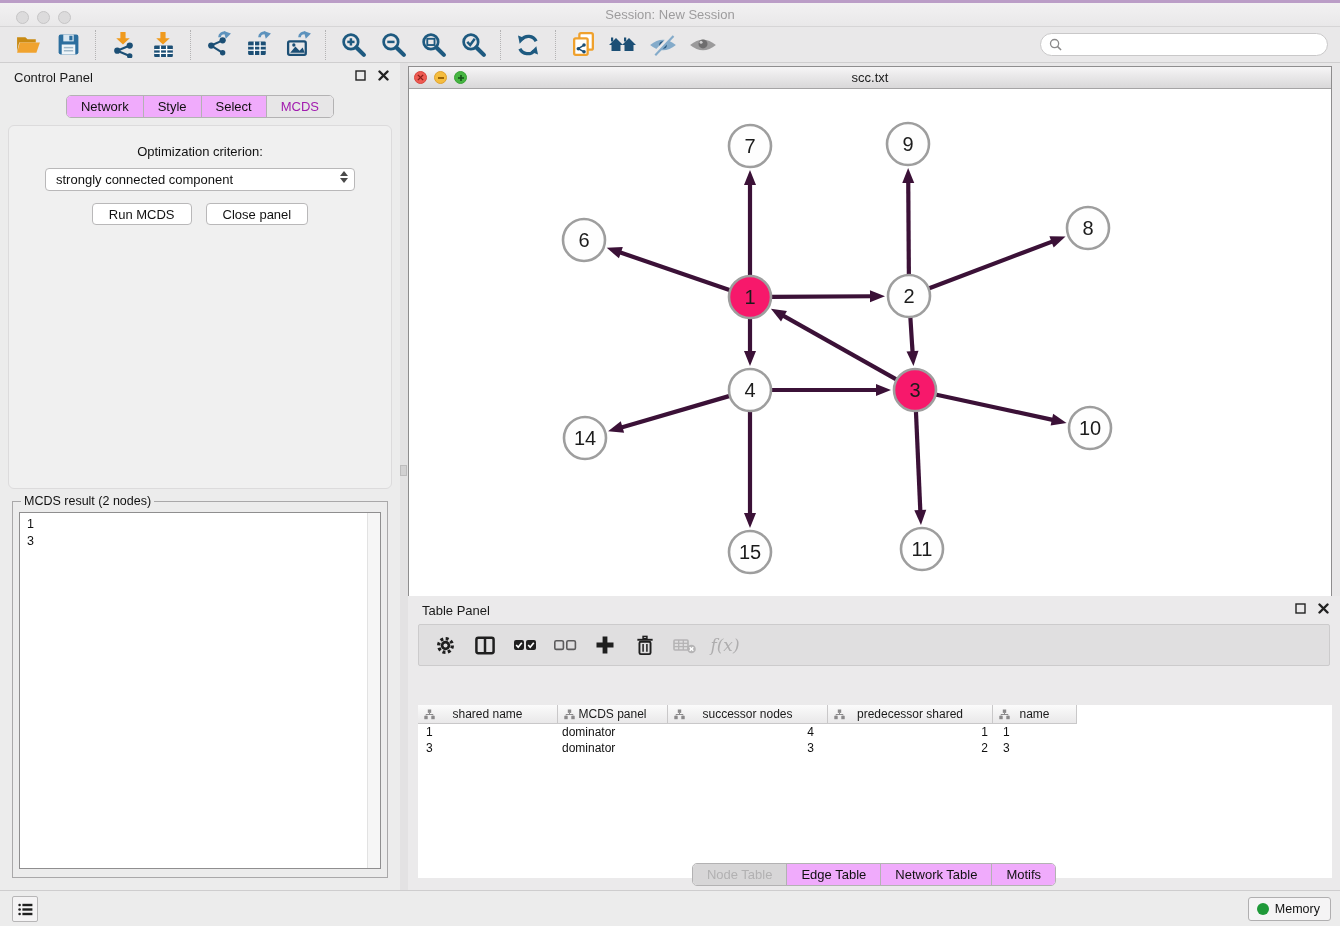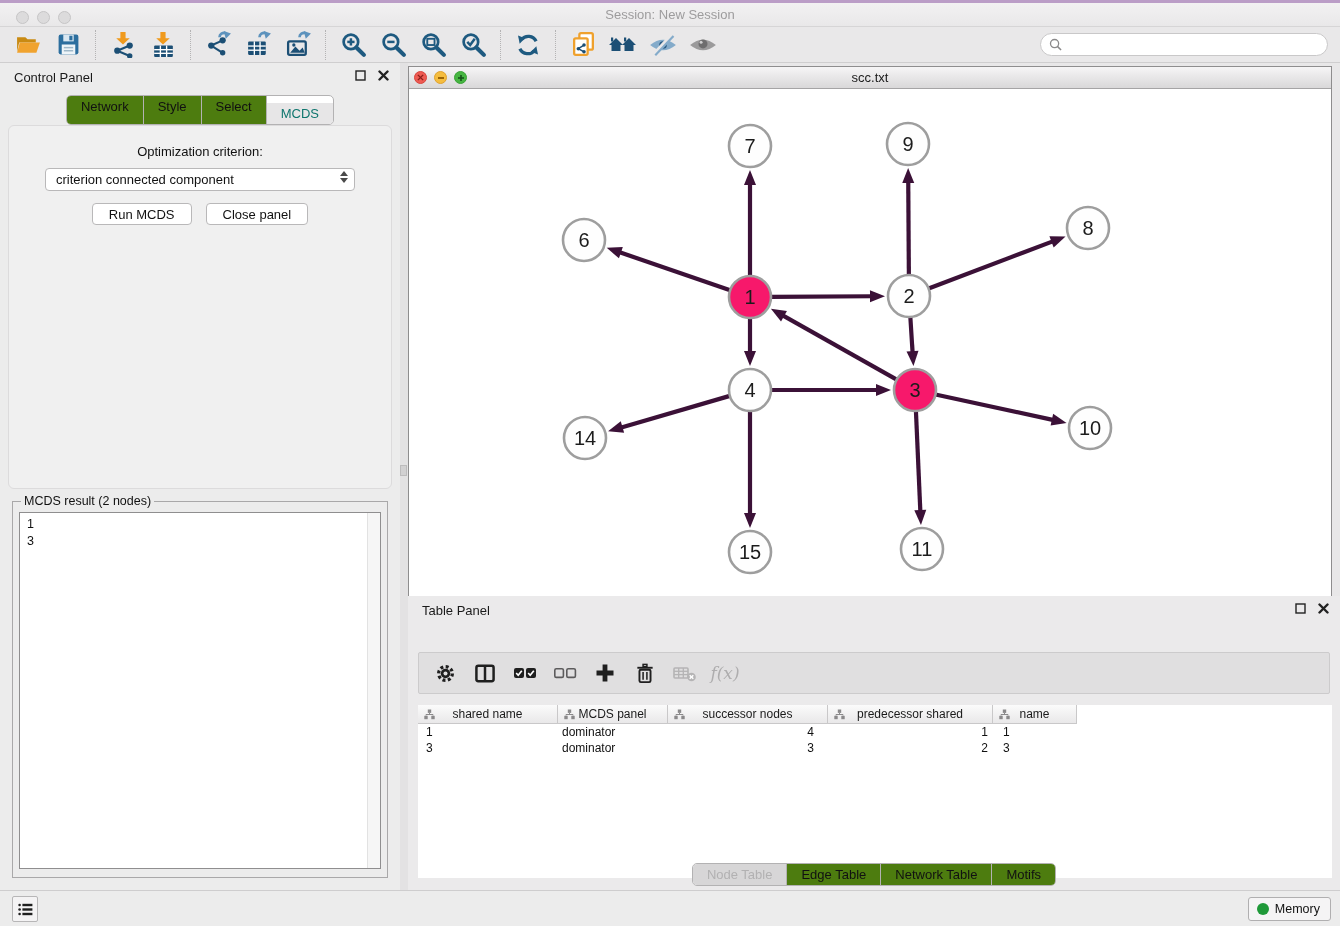--- a/index.html
+++ b/index.html
@@ -31,23 +31,23 @@
 
   
   .control-panel { position:absolute; left:0; top:0; width:400px; height:100%; background:#ececec; }
   .panel-header { position:relative; height:26px; }
   .panel-header .ph-title { position:absolute; left:14px; top:7px; font-size:13px; color:#1a1a1a; }
   .ph-icons { position:absolute; right:10px; top:6px; display:flex; gap:10px; align-items:center; }
   .ph-icons .icn { width:13px; height:13px; display:flex; align-items:center; justify-content:center; cursor:pointer; }
 
   .seg-tabs { display:flex; justify-content:center; margin-top:6px; }
   .seg { display:flex; border:1px solid #b3b2b3; border-radius:5px; overflow:hidden; background:#fff; }
-  .seg .tab { padding:3px 14px; font-size:13px; color:#111; background:#4d7c0f; border-right:1px solid #b3b2b3; cursor:pointer; white-space:nowrap; }
+  .seg .tab { padding:3px 14px; font-size:13px; color:#111; background:#f0abfc; border-right:1px solid #b3b2b3; cursor:pointer; white-space:nowrap; }
   .seg .tab:last-child { border-right:none; }
-  .seg .tab.disabled-selected { background:#e7e6e7; color:#0f766e;margin-top:7px; }
+  .seg .tab.disabled-selected { background:#e7e6e7; color:#a21caf; }
   .seg .tab.gray-selected { background:#d7d6d7; color:#b2b1b2; }
 
   .cp-content { position:absolute; left:8px; right:8px; top:62px; height:364px;
     background:#f0f0f0; border:1px solid #dcdbdc; border-radius:6px; }
   .opt-label { text-align:center; margin-top:18px; font-size:13px; color:#111; }
   .criterion { position:relative; margin:9px 36px 0 36px; height:23px; background:#fff;
     border:1px solid #b9b8b9; border-radius:4px; display:flex; align-items:center; padding-left:10px; cursor:pointer; }
   .criterion .cval { font-size:13px; color:#111; }
   .criterion .stepper { position:absolute; right:6px; top:2px; display:flex; flex-direction:column; align-items:center; }
   .criterion .stepper i { width:0; height:0; border-left:4px solid transparent; border-right:4px solid transparent; }
@@ -79,21 +79,21 @@
   .tl svg { display:block; }
   .tl.red { background:#ee5b53; border:1px solid #d7453e; }
   .tl.yellow { background:#f5bd3f; border:1px solid #dfa22f; }
   .tl.green { background:#46b541; border:1px solid #38a235; }
   .net-canvas { position:relative; width:100%; height:502px; background:#fff; }
   .net-grip { position:absolute; left:456px; bottom:-4px; width:9px; height:7px; background:#d8d7d8; border:1px solid #c0bfc0; }
 
   
   .table-panel { position:absolute; left:408px; top:533px; right:0; bottom:0; background:#ebeaeb; }
   .tp-toolbar { position:absolute; left:10px; right:10px; top:28px; height:42px; background:#e0dfe0;
-    border:1px solid #cccbcc; border-radius:2px; display:flex; align-items:center; padding-left:8px; gap:4px;margin-top:28px; }
+    border:1px solid #cccbcc; border-radius:2px; display:flex; align-items:center; padding-left:8px; gap:4px; }
   .tpbtn { width:36px; height:34px; display:flex; align-items:center; justify-content:center; cursor:pointer; }
   .fx { font-family:"DejaVu Serif", serif; font-style:italic; font-size:17px; color:#aeadae; }
   .tablewrap { position:absolute; left:10px; right:8px; top:78px; height:173px; background:#fff;margin-top:31px; }
   .thead { display:flex; height:19px; background:linear-gradient(#fbfbfb,#e9e8e9); border-bottom:1px solid #c9c8c9; width:659px; }
   .th { position:relative; display:flex; align-items:center; justify-content:center;
     border-right:1px solid #c9c8c9; font-size:12px; color:#1a1a1a; cursor:pointer; }
   .th svg { position:absolute; left:6px; top:4px; }
   .trow { display:flex; height:16px; align-items:center; }
   .td { font-size:12px; color:#111; overflow:hidden; white-space:nowrap; }
   .table-tabs { position:absolute; left:0; right:0; top:267px; display:flex; justify-content:center; }
@@ -300,21 +300,21 @@
             <div class="tab">Network</div>
             <div class="tab">Style</div>
             <div class="tab">Select</div>
             <div class="tab disabled-selected">MCDS</div>
           </div>
       </div>
 
       <div class="cp-content">
         <div class="opt-label">Optimization criterion:</div>
         <div class="criterion">
-          <span class="cval">criterion connected component</span>
+          <span class="cval">strongly connected component</span>
           <span class="stepper">
               <i class="up"></i>
               <i class="dn"></i>
             </span>
         </div>
         <div class="btnrow">
           <button class="pbtn">Run MCDS</button>
           <button class="pbtn">Close panel</button>
         </div>
       </div>

